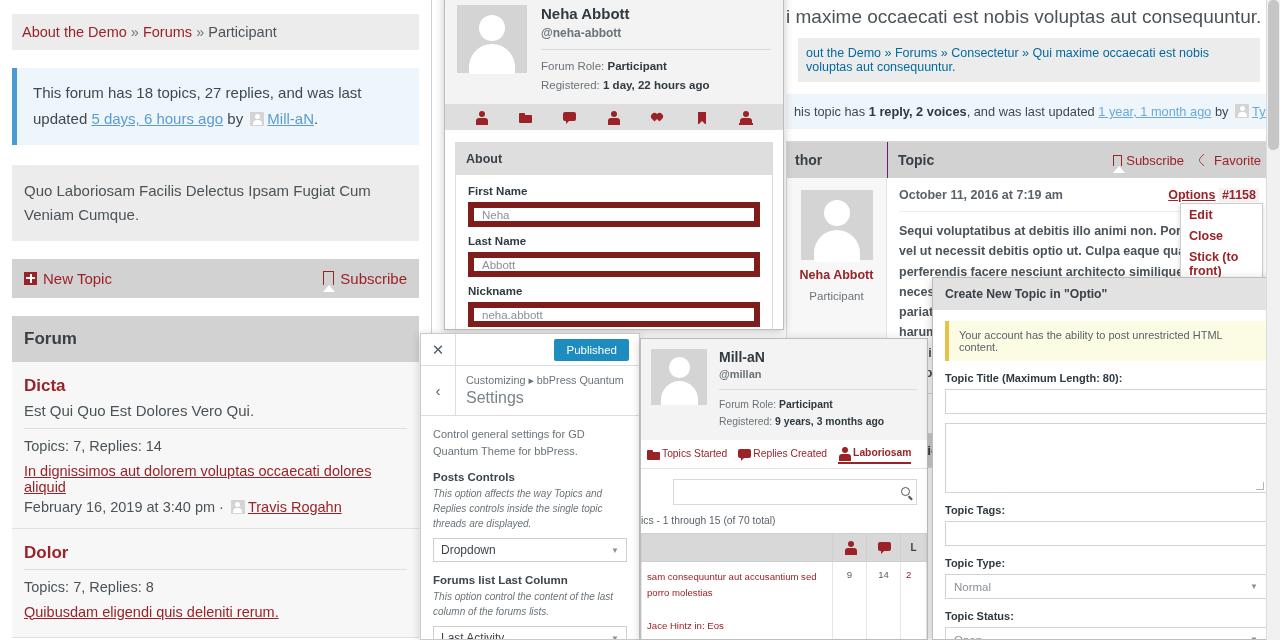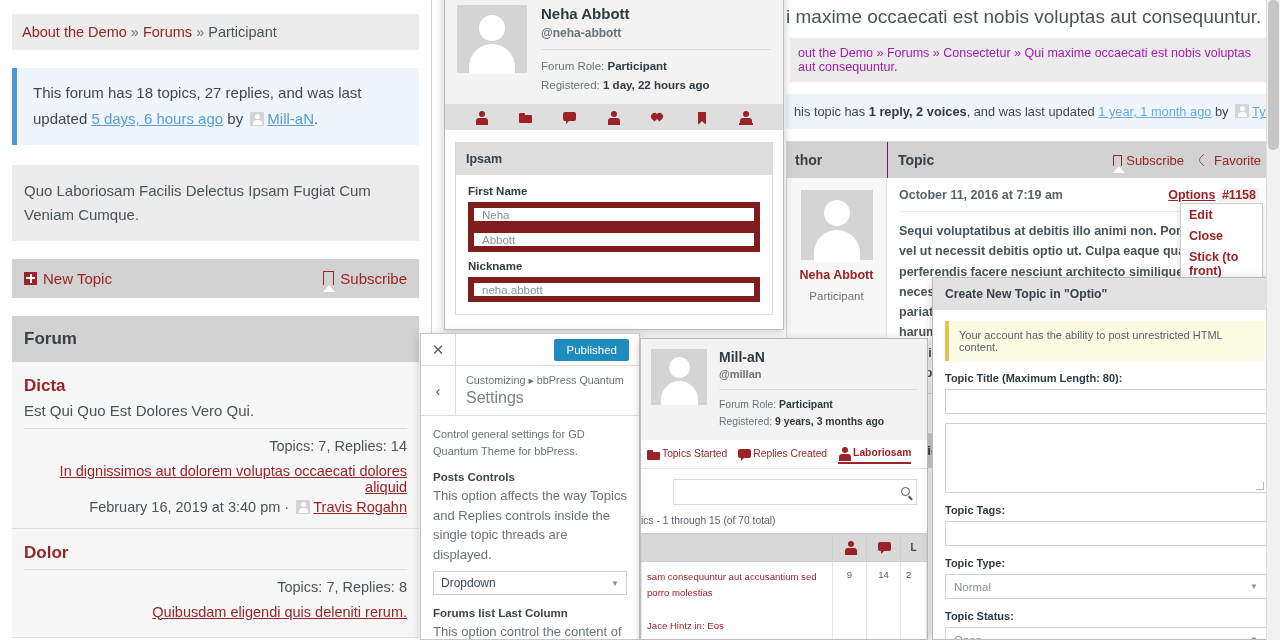--- a/index.html
+++ b/index.html
@@ -48,37 +48,37 @@
   .bm-icon::after { content:""; position:absolute; left:-1.6px; bottom:-7px; width:0; height:0;
              border-left:6.9px solid transparent; border-right:6.9px solid transparent;
              border-bottom:7px solid #fff; }
 
   .forum-head { margin: 18px 12px 0 12px; background:#d2d2d2; padding: 13px 12px;
                 font-weight: bold; font-size:17px; color:#394047; }
   .forum-row { margin: 0 12px; background:#f7f7f7; padding: 10px 12px 13px 12px;
                border-bottom:1px solid #e0e0e0; }
   .forum-row h3 { margin: 4px 0 6px 0; font-size: 17px; color:#9b2226; }
   .forum-row .sub { font-size: 15px; color:#4b5358; margin-bottom: 9px; }
-  .forum-meta { border-top:1px solid #dfdfdf; padding-top:9px; font-size:14.5px; color:#4b5358;text-align:right; }
+  .forum-meta { border-top:1px solid #dfdfdf; padding-top:9px; font-size:14.5px; color:#4b5358; }
   .forum-meta .lastlink { display:block; color:#9b2226; margin-bottom:4px; }
   .forum-meta .dt { color:#4b5358; }
   .forum-meta .author { color:#9b2226; }
 
   .mini-av { display:inline-block; width:14px; height:14px; background:#d4d4d4; position:relative;
              vertical-align:-2px; margin:0 3px; border-radius:1px;}
   .mini-av::before { content:""; position:absolute; left:4.5px; top:2px; width:5px; height:5px;
              background:#fff; border-radius:50%; }
   .mini-av::after { content:""; position:absolute; left:2.5px; top:8px; width:9px; height:5px;
              background:#fff; border-radius:4px 4px 0 0; }
 
   
   .topic-page { left: 778px; top: 0; width: 502px; height: 640px; overflow:hidden; }
   .topic-title { font-size: 19px; color:#4b5358; padding: 6px 8px 10px 8px; background:#fff;
                  white-space: nowrap; }
-  .topic-bc { background:#ececec; margin: 0 12px; padding: 8px 8px; font-size:12.5px; color:#a21caf;}
+  .topic-bc { background:#ececec; margin: 0 20px; padding: 8px 8px; font-size:12.5px; color:#0369a1;}
   .topic-notice { margin: 12px 8px 0 8px; background:#eef6fb; padding: 10px 8px;
                   font-size:12.8px; color:#3d4a52; white-space:nowrap; }
   .topic-notice .lnk { color:#6aa9db; }
   .topic-notice b { color:#2f3a41; }
 
   .topic-table { margin: 12px 8px 0 8px; border:1px solid #dadada; }
   .tt-head { display:flex; background:#d2d2d2; }
   .tt-head .c-author { width:100px; padding:10px 8px; font-weight:bold; font-size:14px; color:#394047; }
   .tt-head .c-topic { flex:1; padding:10px 10px; font-weight:bold; font-size:14px; color:#394047;
                       display:flex; justify-content:space-between; align-items:center;
@@ -179,21 +179,21 @@
             border-radius:2px; }
   .cz-head { display:flex; border-bottom:1px solid #dddddd; background:#fff; }
   .cz-back { width:35px; display:flex; align-items:center; justify-content:center;
              border-right:1px solid #dddddd; font-size:15px; color:#555f68;}
   .cz-titles { padding:8px 10px; }
   .cz-crumb { font-size:10.8px; color:#6b7378; }
   .cz-title { font-size:16px; color:#7a8389; margin-top:2px; }
   .cz-body { padding:10px 12px; }
   .cz-p { font-size:11px; color:#6b7378; line-height:1.5; }
   .cz-sec { font-size:11.5px; font-weight:bold; color:#3d464d; margin-top:12px; }
-  .cz-i { font-size:13px; color:#6b7378; line-height:1.5; margin-top:3px;}
+  .cz-i { font-size:10px; font-style:italic; color:#6b7378; line-height:1.5; margin-top:3px;}
   .cz-sel { margin-top:7px; width:100%; height:24px; border:1px solid #cfcfcf; background:#fff;
             display:flex; align-items:center; justify-content:space-between;
             padding:0 7px; font-size:12px; color:#3d464d;}
 
   
   .millan { left: 640px; top: 338px; width: 288px; height: 302px; background:#fff;
             border:1px solid #bdbdbd; box-shadow:0 2px 9px rgba(0,0,0,.2); overflow:hidden; z-index:5;}
   .ml-head { background:#f3f3f3; display:flex; padding:10px 10px 9px 10px; gap:12px;}
   .ml-av { width:56px; height:56px; background:#d4d4d4; position:relative; flex:none;}
   .ml-av::before { content:""; position:absolute; left:18px; top:8px; width:21px; height:21px;
@@ -382,24 +382,25 @@
     <div class="pp-tabs">
       <span class="ic-user"></span>
       <span class="ic-folder"></span>
       <span class="ic-comment"></span>
       <span class="ic-user"></span>
       <span class="ic-heart"></span>
       <span class="ic-bm"></span>
       <span class="ic-user act"></span>
     </div>
     <div class="pp-card">
-      <div class="pp-card-h">Ipsam</div>
+      <div class="pp-card-h">About</div>
       <div class="pp-card-b">
         <div class="fl">First Name</div>
         <input class="fi" value="Neha" style="">
+        <div class="fl">Last Name</div>
         <input class="fi" value="Abbott" style="">
         <div class="fl">Nickname</div>
         <input class="fi" value="neha.abbott" style="">
         
         
       </div>
     </div>
   </div>
 
   <div class="layer customizer">

